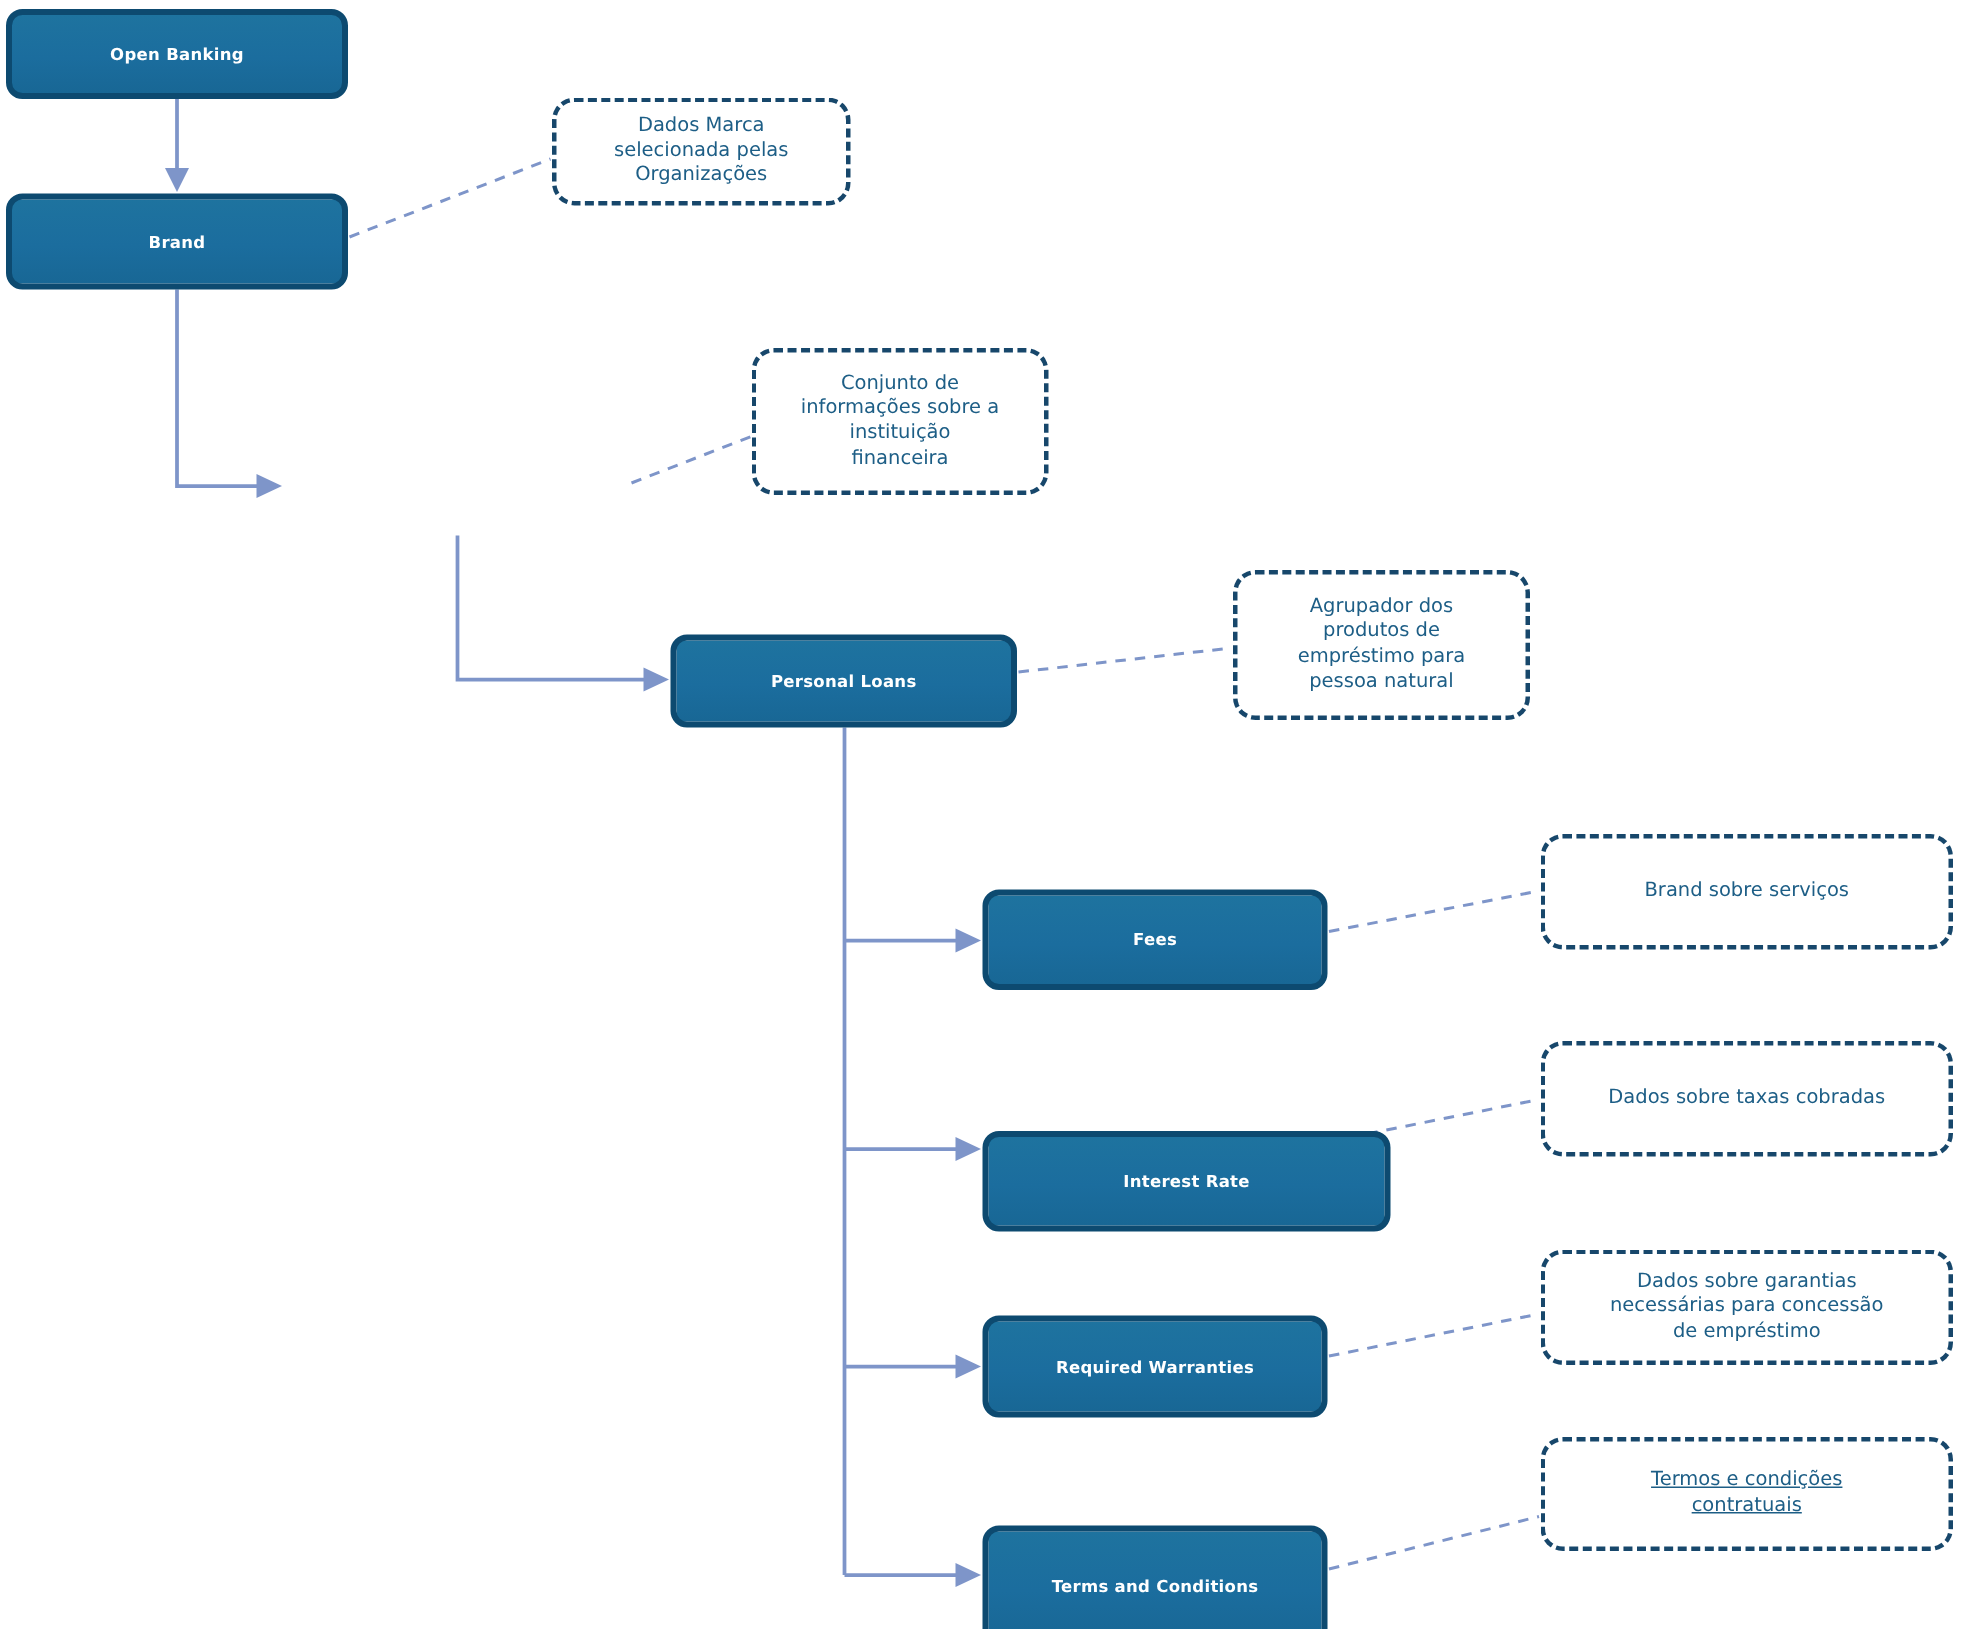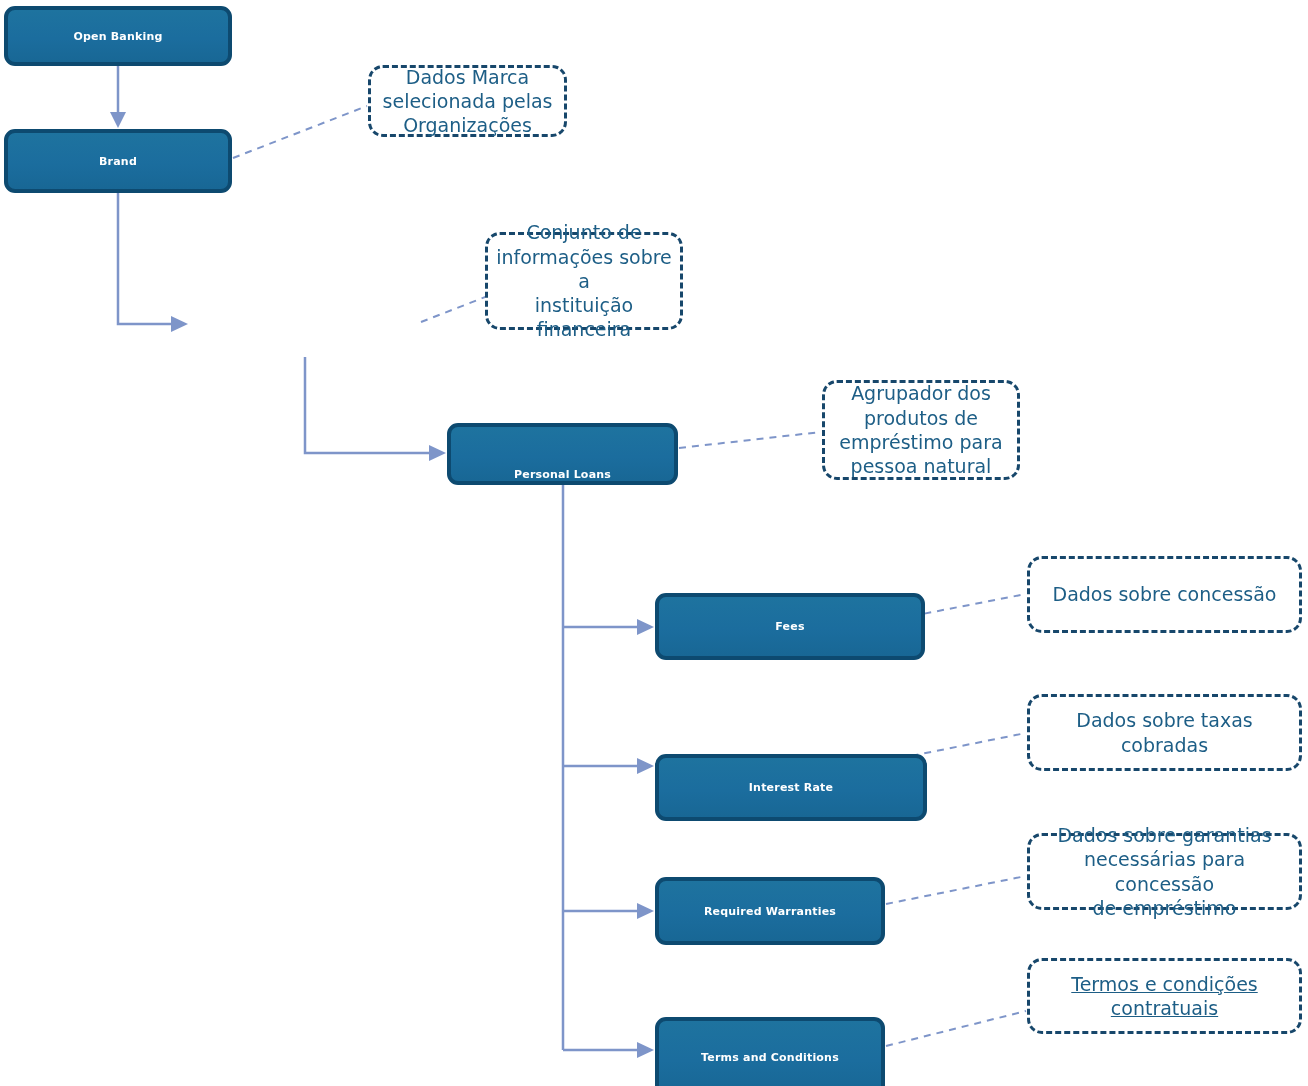--- a/index.html
+++ b/index.html
@@ -38,42 +38,42 @@
     z-index: 2;
     letter-spacing: 0.2px;
   }
   .annotation {
     position: absolute;
     box-sizing: border-box;
     background: #ffffff;
     border: 3px dashed #17476b;
     border-radius: 15px;
     color: #1d5e86;
-    font-size: 19px;
+    font-size: 13px;
     line-height: 1.28;
     display: flex;
     align-items: center;
     justify-content: center;
     text-align: center;
     white-space: pre-line;
     z-index: 2;
     padding: 4px 8px;
   }
   
   #node-open-banking       { left: 4px;   top: 6px;    width: 228px; height: 60px; }
   #node-brand              { left: 4px;   top: 129px;  width: 228px; height: 64px; }
   #node-companies          { left: 189px; top: 293px;  width: 231px; height: 64px; }
-  #node-personal-loans     { left: 447px; top: 423px;  width: 231px; height: 62px; align-items: flex-end; }
-  #node-fees               { left: 655px; top: 593px;  width: 270px; height: 67px; }
+  #node-personal-loans     { left: 447px; top: 423px;  width: 231px; height: 62px; }
+  #node-fees               { left: 655px; top: 593px;  width: 230px; height: 67px; }
   #node-interest-rate      { left: 655px; top: 754px;  width: 272px; height: 67px; }
   #node-required-warranties{ left: 655px; top: 877px;  width: 230px; height: 68px; }
   #node-terms-conditions   { left: 655px; top: 1017px; width: 230px; height: 80px; }
   
   #ann-brand               { left: 368px;  top: 65px;  width: 199px; height: 72px; }
-  #ann-companies           { left: 485px;  top: 232px; width: 198px; height: 98px; text-align: center; }
+  #ann-companies           { left: 501px;  top: 232px; width: 198px; height: 98px; text-align: center; }
   #ann-personal-loans      { left: 822px;  top: 380px; width: 198px; height: 100px; }
   #ann-fees                { left: 1027px; top: 556px; width: 275px; height: 77px; }
   #ann-interest-rate       { left: 1027px; top: 694px; width: 275px; height: 77px; }
   #ann-required-warranties { left: 1027px; top: 833px; width: 275px; height: 77px; }
   #ann-terms-conditions    { left: 1027px; top: 958px; width: 275px; height: 76px; text-decoration: underline; }
 </style>
 </head>
 <body>
 
 <div id="canvas">
@@ -147,21 +147,21 @@
 instituição
 financeira</span>
   </div>
   <div class="annotation" id="ann-personal-loans">
     <span>Agrupador dos
 produtos de
 empréstimo para
 pessoa natural</span>
   </div>
   <div class="annotation" id="ann-fees">
-    <span>Dados sobre concessão</span>
+    <span>Brand sobre serviços</span>
   </div>
   <div class="annotation" id="ann-required-warranties">
     <span>Dados sobre garantias
 necessárias para concessão
 de empréstimo</span>
   </div>
   <div class="annotation" id="ann-interest-rate">
     <span>Dados sobre taxas cobradas</span>
   </div>
   <div class="annotation" id="ann-terms-conditions">

